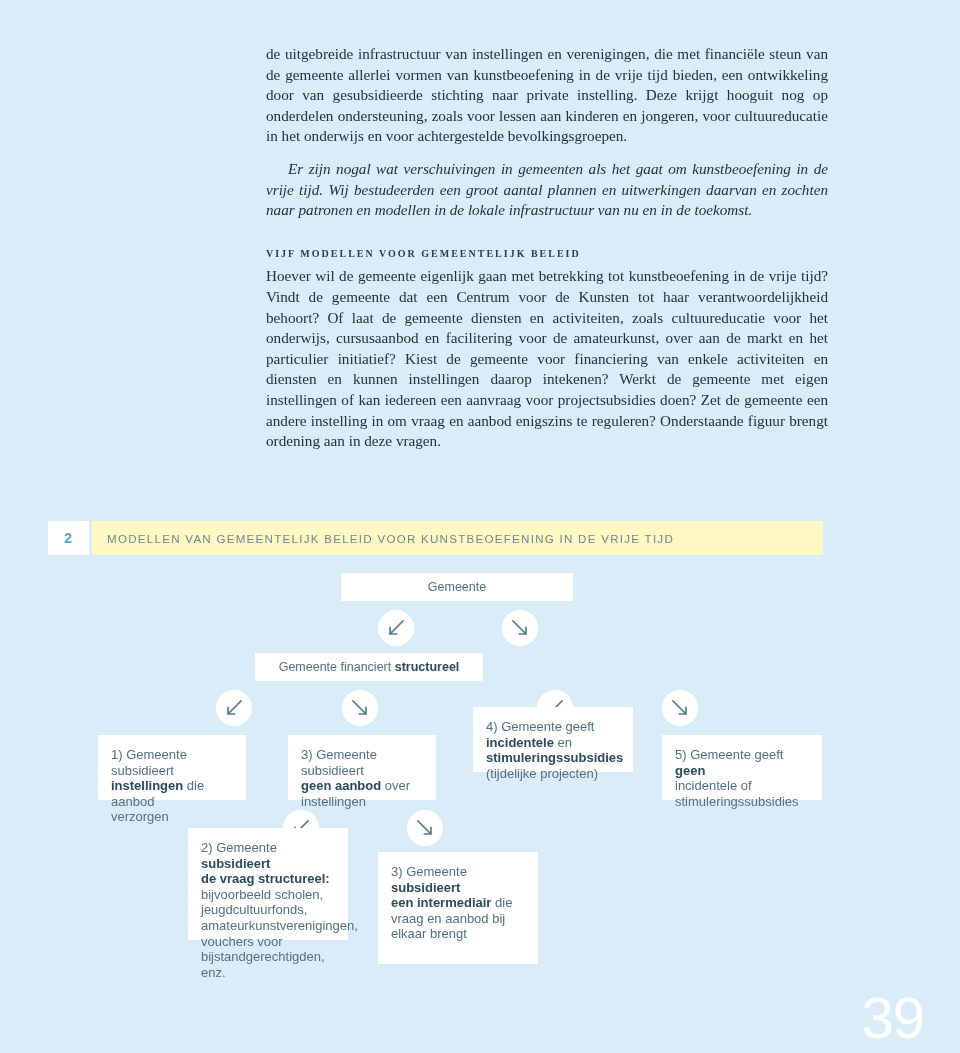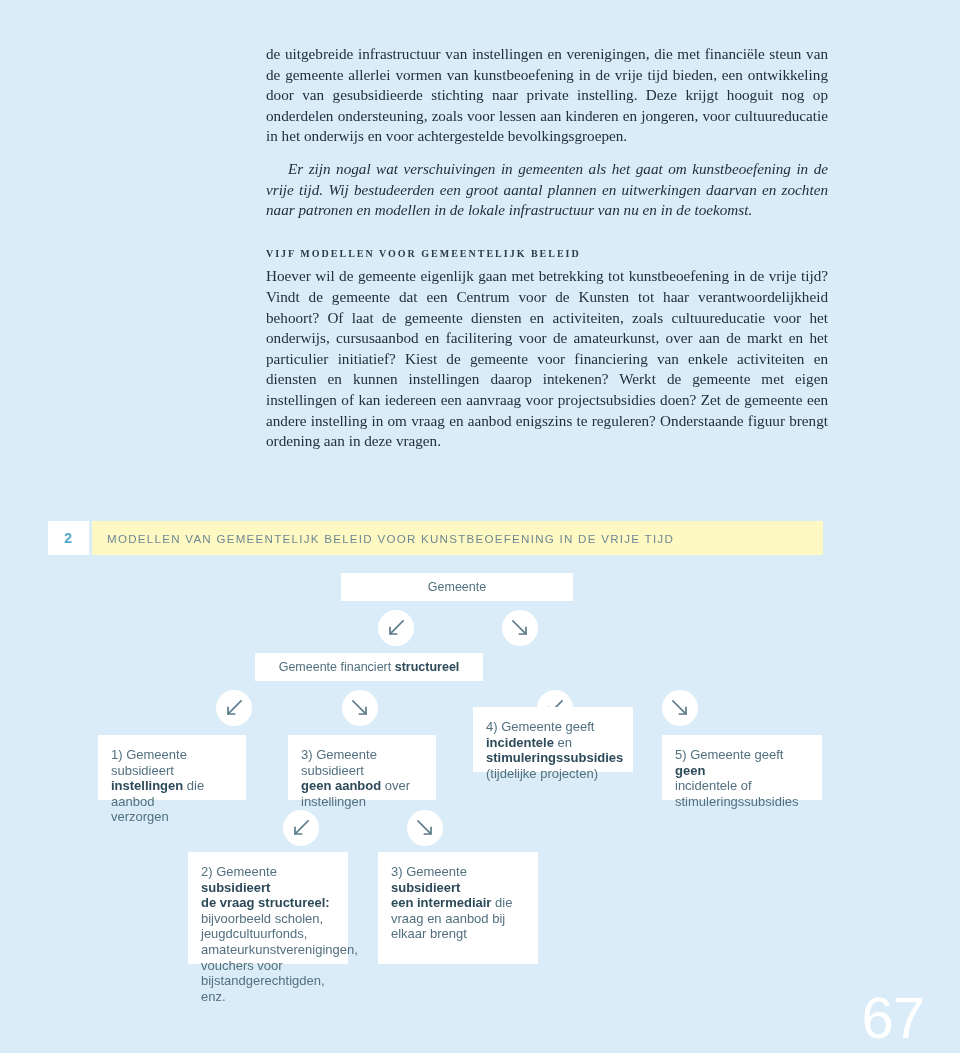--- a/index.html
+++ b/index.html
@@ -262,27 +262,27 @@
   </div>
   <div class="arrow" style="left:407px; top:810px;">
     <svg width="20" height="20" viewBox="0 0 20 20" aria-hidden="true">
       <g stroke="#5d7b8a" stroke-width="1.7" fill="none" stroke-linecap="square">
         <line x1="3" y1="3" x2="15.5" y2="15.5"></line>
         <polyline points="16,9.5 16,16 9.5,16"></polyline>
       </g>
     </svg>
   </div>
 
-  <div class="node body" style="left:188px; top:852px; width:160px; height:112px;">
+  <div class="node body" style="left:188px; top:828px; width:160px; height:112px;">
     <div><span>2) Gemeente </span><b>subsidieert</b></div>
     <div><b>de vraag structureel:</b></div>
     <div>bijvoorbeeld scholen, jeugdcultuurfonds, amateurkunstverenigingen, vouchers voor bijstandge­rechtigden, enz.</div>
   </div>
 
   <div class="node body" style="left:378px; top:852px; width:160px; height:112px;">
     <div><span>3) Gemeente </span><b>subsidieert</b></div>
     <div><b>een intermediair</b><span> die</span></div>
     <div>vraag en aanbod bij elkaar brengt</div>
   </div>
 
 </div>
 
-<div class="page-number">67</div>
+<div class="page-number">39</div>
 
 </body></html>

